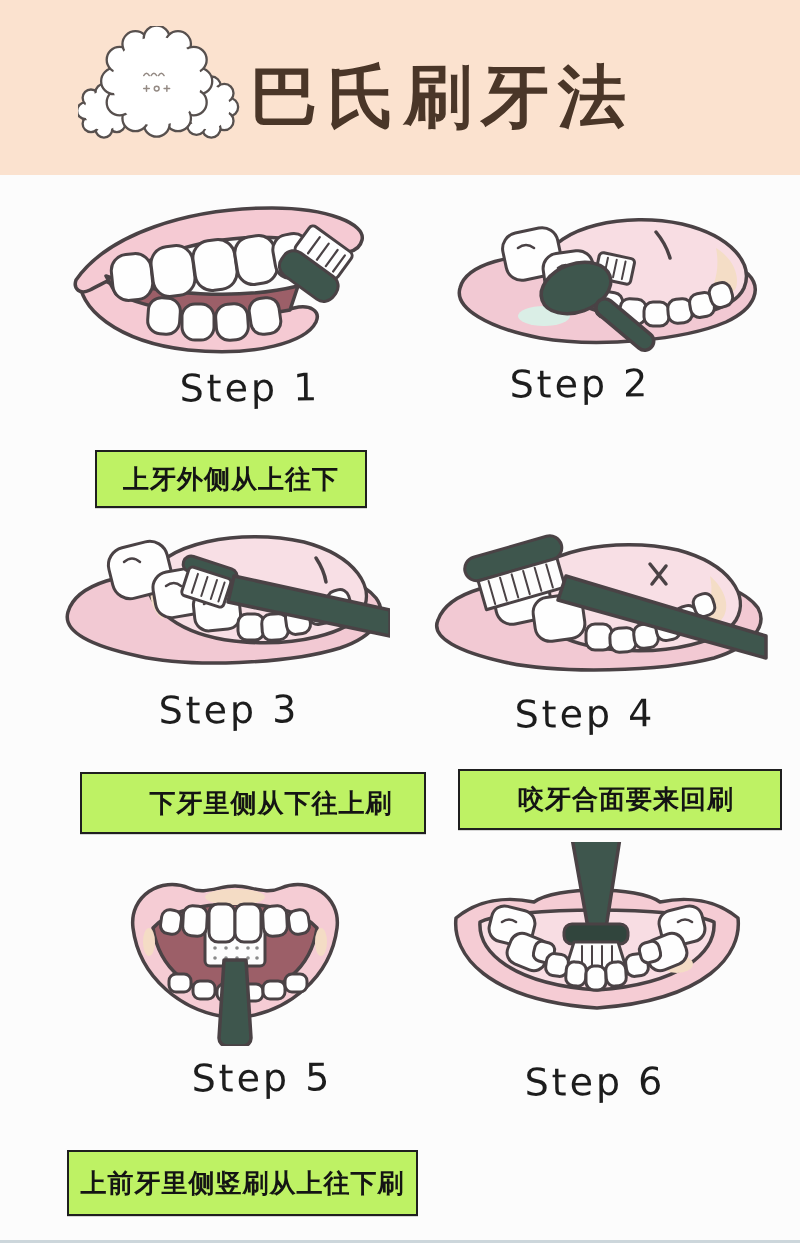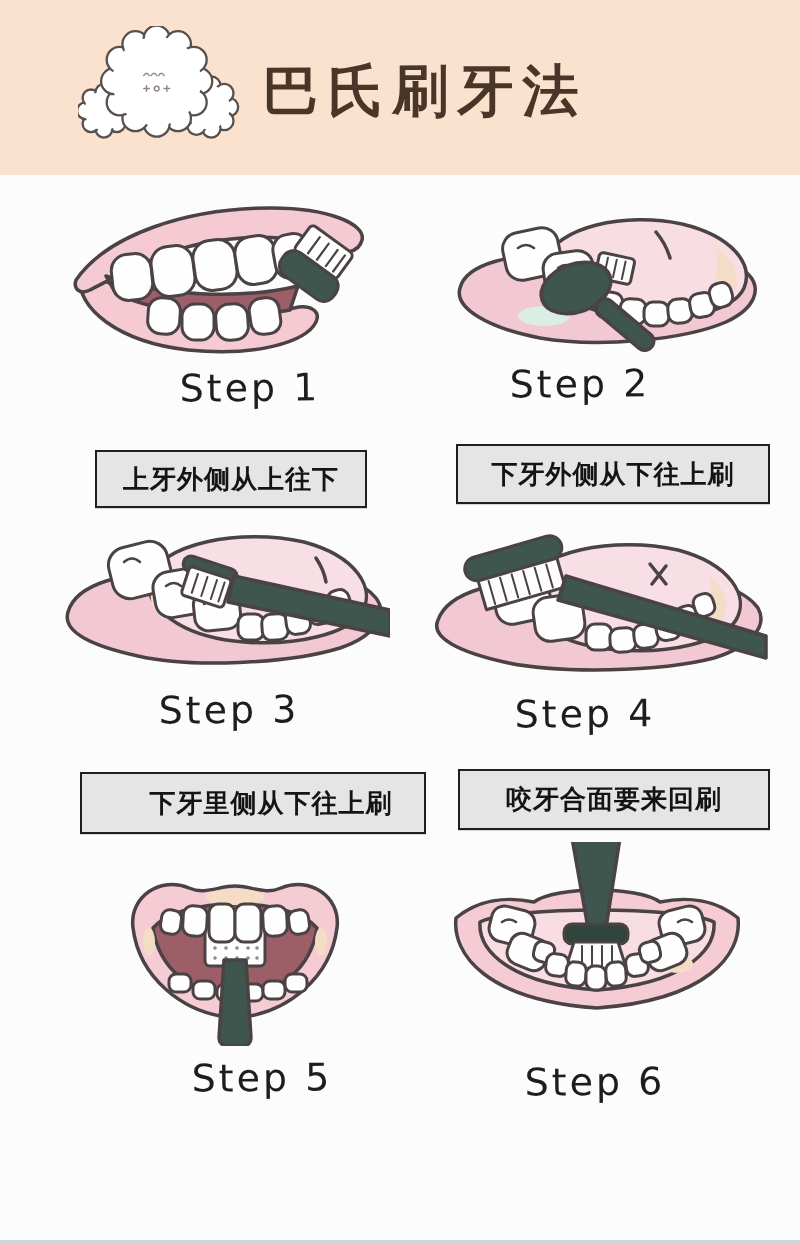--- a/index.html
+++ b/index.html
@@ -1,26 +1,26 @@
 <!DOCTYPE html>
 <html style="--header-bg: #fbe2cf; --page-bg: #fcfcfc; --title-text: #4a3628; --outline: #4a4245; --lips: #f5cad3; --gum: #f8dde3; --inner-mouth: #9c5f68; --teeth: #fefefe; --toothbrush: #3e564d; --caption-border: #1f1f1f; --bottom-edge: #ccd6db;"><head>
 <meta charset="utf-8">
 <style>
   html,body{margin:0;padding:0;background:#e9e9e9;}
   .page{position:relative;width:800px;height:1243px;margin:0 auto;background:var(--page-bg,#fcfcfc);
         overflow:hidden;font-family:"Liberation Sans",sans-serif;}
   .header{position:absolute;left:0;top:0;width:800px;height:175px;background:var(--header-bg,#fbe2cf);}
   .mascot{position:absolute;left:78px;top:26px;width:162px;height:114px;}
   .title{position:absolute;left:250px;top:60px;width:350px;text-align:center;
-         font-family:"DejaVu Sans",sans-serif;font-size:56px;font-weight:800;
+         font-family:"DejaVu Sans",sans-serif;font-size:68px;font-weight:800;
          color:var(--title-text,#4a3628);letter-spacing:9px;line-height:1.1;white-space:nowrap;}
   .ill{position:absolute;}
   .step-label{position:absolute;text-align:center;font-family:"DejaVu Sans",sans-serif;
               font-size:38px;color:#1d1d1d;letter-spacing:3px;white-space:nowrap;transform:rotate(-0.5deg);}
-  .caption{position:absolute;background:#e5e5e5;border:2px solid var(--caption-border,#1f1f1f);
+  .caption{position:absolute;background:#bef264;border:2px solid var(--caption-border,#1f1f1f);
            display:flex;align-items:center;justify-content:center;
            font-weight:700;font-size:26px;letter-spacing:1px;color:#141414;white-space:nowrap;
            box-shadow:0 1px 0 rgba(0,0,0,0.15);}
   .bottom-edge{position:absolute;left:0;bottom:0;width:800px;height:3px;background:var(--bottom-edge,#ccd6db);}
   svg{display:block;}
 </style>
 </head>
 <body>
 
 <div class="page">
@@ -135,21 +135,20 @@
           <path d="M9,4 V22 M18,4 V22 M27,4 V22" stroke-width="2" fill="none"></path>
         </g>
         <ellipse cx="128" cy="92" rx="36" ry="24" transform="rotate(-20 128 92)" fill="#3e564d"></ellipse>
         <g transform="translate(150,106) rotate(40)">
           <rect x="0" y="-9" width="70" height="18" rx="9" fill="#3e564d"></rect>
         </g>
       </g>
     </g>
   </svg>
   <div class="step-label" style="left:430px;top:362px;width:300px;">Step 2</div>
-  <div class="caption" style="left:456px;top:444px;width:310px;height:56px;">下牙外侧从下往上刷</div>
 
   <svg class="ill" viewBox="0 0 332 164" style="left:58px;top:514px;width:332px;height:164px">
     <g stroke="#4a4245" stroke-width="3.5" stroke-linecap="round" stroke-linejoin="round">
       <path d="M10,98 C18,70 66,56 124,60 C190,38 292,52 318,84 C330,100 318,122 282,134 C230,150 132,154 80,142 C34,132 4,118 10,98 Z" fill="#f2c9d3"></path>
       <path d="M88,68 C102,28 184,14 246,28 C298,42 318,74 304,98 C290,120 238,132 186,128 C132,124 94,102 88,68 Z" fill="#f8dfe5"></path>
       <path d="M98,58 C88,76 92,96 106,106 C96,88 96,72 98,58 Z" fill="#f4ddc6" stroke="none"></path>
       <path d="M258,44 q8,12 10,24" fill="none"></path>
       <g fill="#fefefe" stroke-width="3">
         <rect x="52" y="30" width="60" height="52" rx="18" transform="rotate(-14 82 56)"></rect>
         <rect x="96" y="56" width="52" height="46" rx="16" transform="rotate(-10 122 79)"></rect>
@@ -200,21 +199,21 @@
         <g transform="rotate(-16 110 60)">
           <rect x="40" y="28" width="100" height="24" rx="12" fill="#3e564d" stroke-width="3"></rect>
           <rect x="50" y="52" width="82" height="30" fill="#fdfdfd" stroke-width="3"></rect>
           <path d="M60,55 V79 M72,55 V79 M84,55 V79 M96,55 V79 M108,55 V79 M120,55 V79" stroke-width="2" fill="none"></path>
         </g>
         <path d="M138,64 L338,124 L338,146 L130,88 Z" fill="#3e564d"></path>
       </g>
     </g>
   </svg>
   <div class="step-label" style="left:420px;top:692px;width:330px;">Step 4</div>
-  <div class="caption" style="left:458px;top:769px;width:308px;height:57px;">咬牙合面要来回刷</div>
+  <div class="caption" style="left:458px;top:769px;width:308px;height:57px;padding-left:12px;">咬牙合面要来回刷</div>
 
   <svg class="ill" viewBox="0 0 260 204" style="left:105px;top:842px;width:260px;height:204px">
     <g stroke="#4a4245" stroke-width="3.5" stroke-linecap="round" stroke-linejoin="round">
       <path d="M28,86 C24,54 56,34 84,46 C100,53 114,44 130,44 C146,44 160,53 176,46 C204,34 236,54 232,86 C226,134 184,172 130,176 C76,172 34,134 28,86 Z" fill="#f5ccd4"></path>
       <path d="M48,86 C62,70 94,62 130,62 C166,62 198,70 212,86 C206,126 176,152 130,154 C84,152 54,126 48,86 Z" fill="#9c5f68"></path>
       <ellipse cx="130" cy="55" rx="30" ry="8" fill="#f4dcc5" stroke="none"></ellipse>
       <ellipse cx="44" cy="100" rx="6" ry="14" fill="#f4dcc5" stroke="none"></ellipse>
       <ellipse cx="216" cy="100" rx="6" ry="14" fill="#f4dcc5" stroke="none"></ellipse>
       <g>
         <rect x="100" y="84" width="60" height="40" rx="5" fill="#fdfdfd" stroke-width="3"></rect>
@@ -244,20 +243,21 @@
         <rect x="88" y="139" width="22" height="18" rx="7"></rect>
         <rect x="112" y="142" width="22" height="17" rx="7"></rect>
         <rect x="136" y="142" width="22" height="17" rx="7"></rect>
         <rect x="158" y="139" width="22" height="18" rx="7"></rect>
         <rect x="180" y="132" width="22" height="18" rx="7"></rect>
       </g>
       <path d="M119,118 h22 l5,78 a8,8 0 0 1 -8,8 h-16 a8,8 0 0 1 -8,-8 Z" fill="#3e564d"></path>
     </g>
   </svg>
   <div class="step-label" style="left:97px;top:1056px;width:330px;">Step 5</div>
+  <div class="caption" style="left:67px;top:1150px;width:347px;height:62px;">上前牙里侧竖刷从上往下刷</div>
 
   <svg class="ill" viewBox="0 0 310 202" style="left:442px;top:842px;width:310px;height:202px">
     <g stroke="#4a4245" stroke-width="3.5" stroke-linecap="round" stroke-linejoin="round">
       <path d="M14,76 C36,58 64,54 92,60 C114,44 196,44 218,60 C246,54 274,58 296,76 C300,112 266,158 155,166 C44,158 10,112 14,76 Z" fill="#f5ccd4"></path>
       <path d="M38,80 C70,64 240,64 272,80 C274,110 240,142 155,148 C70,142 36,110 38,80 Z" fill="#f8dde3"></path>
       <ellipse cx="80" cy="80" rx="14" ry="8" fill="#f4dcc5" stroke="none"></ellipse>
       <ellipse cx="235" cy="122" rx="16" ry="9" fill="#f4dcc5" stroke="none"></ellipse>
       <g fill="#fefefe" stroke-width="3">
         <rect x="48" y="66" width="44" height="36" rx="13" transform="rotate(14 70 84)"></rect>
         <rect x="66" y="94" width="40" height="32" rx="12" transform="rotate(22 86 110)"></rect>

